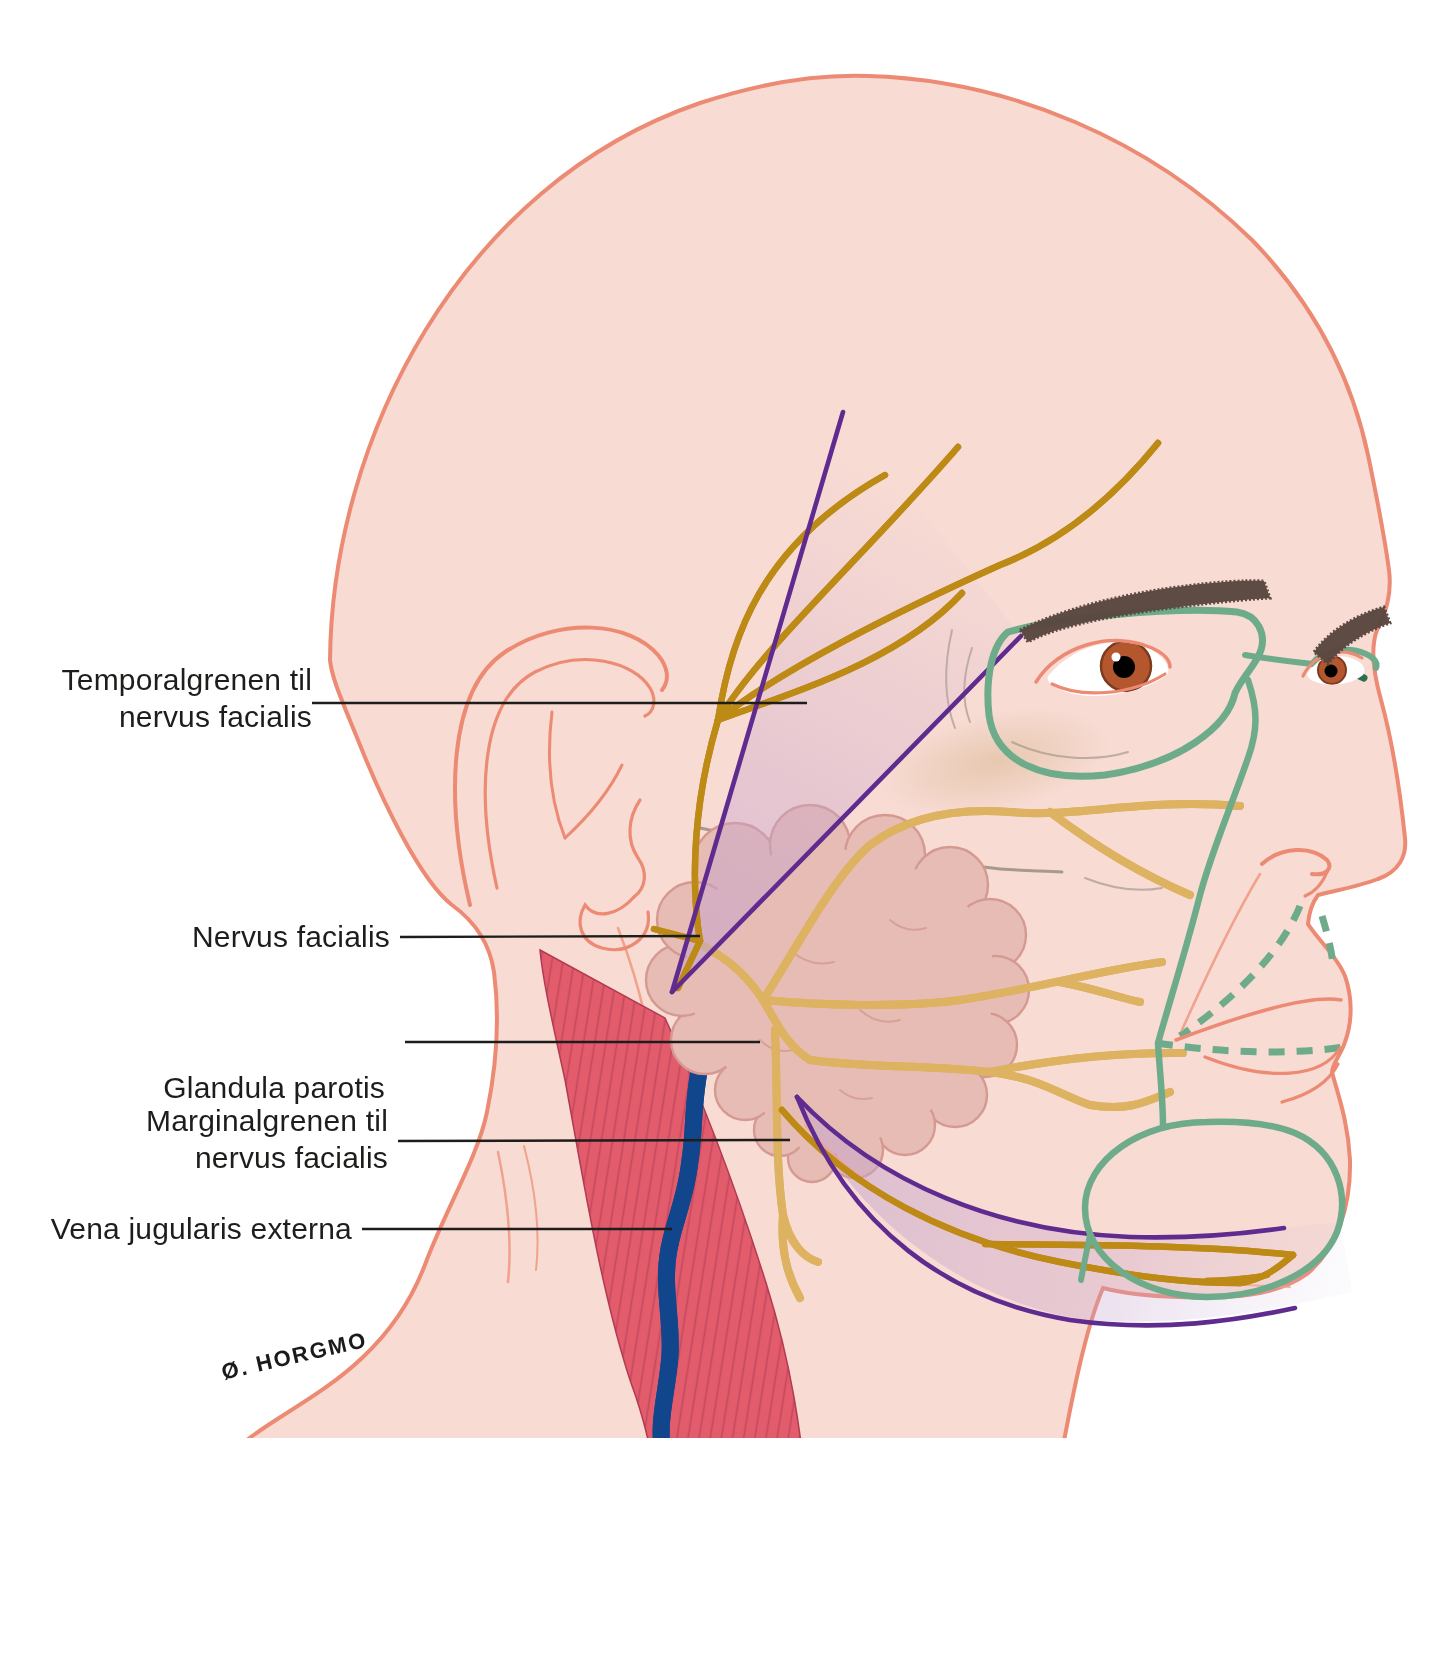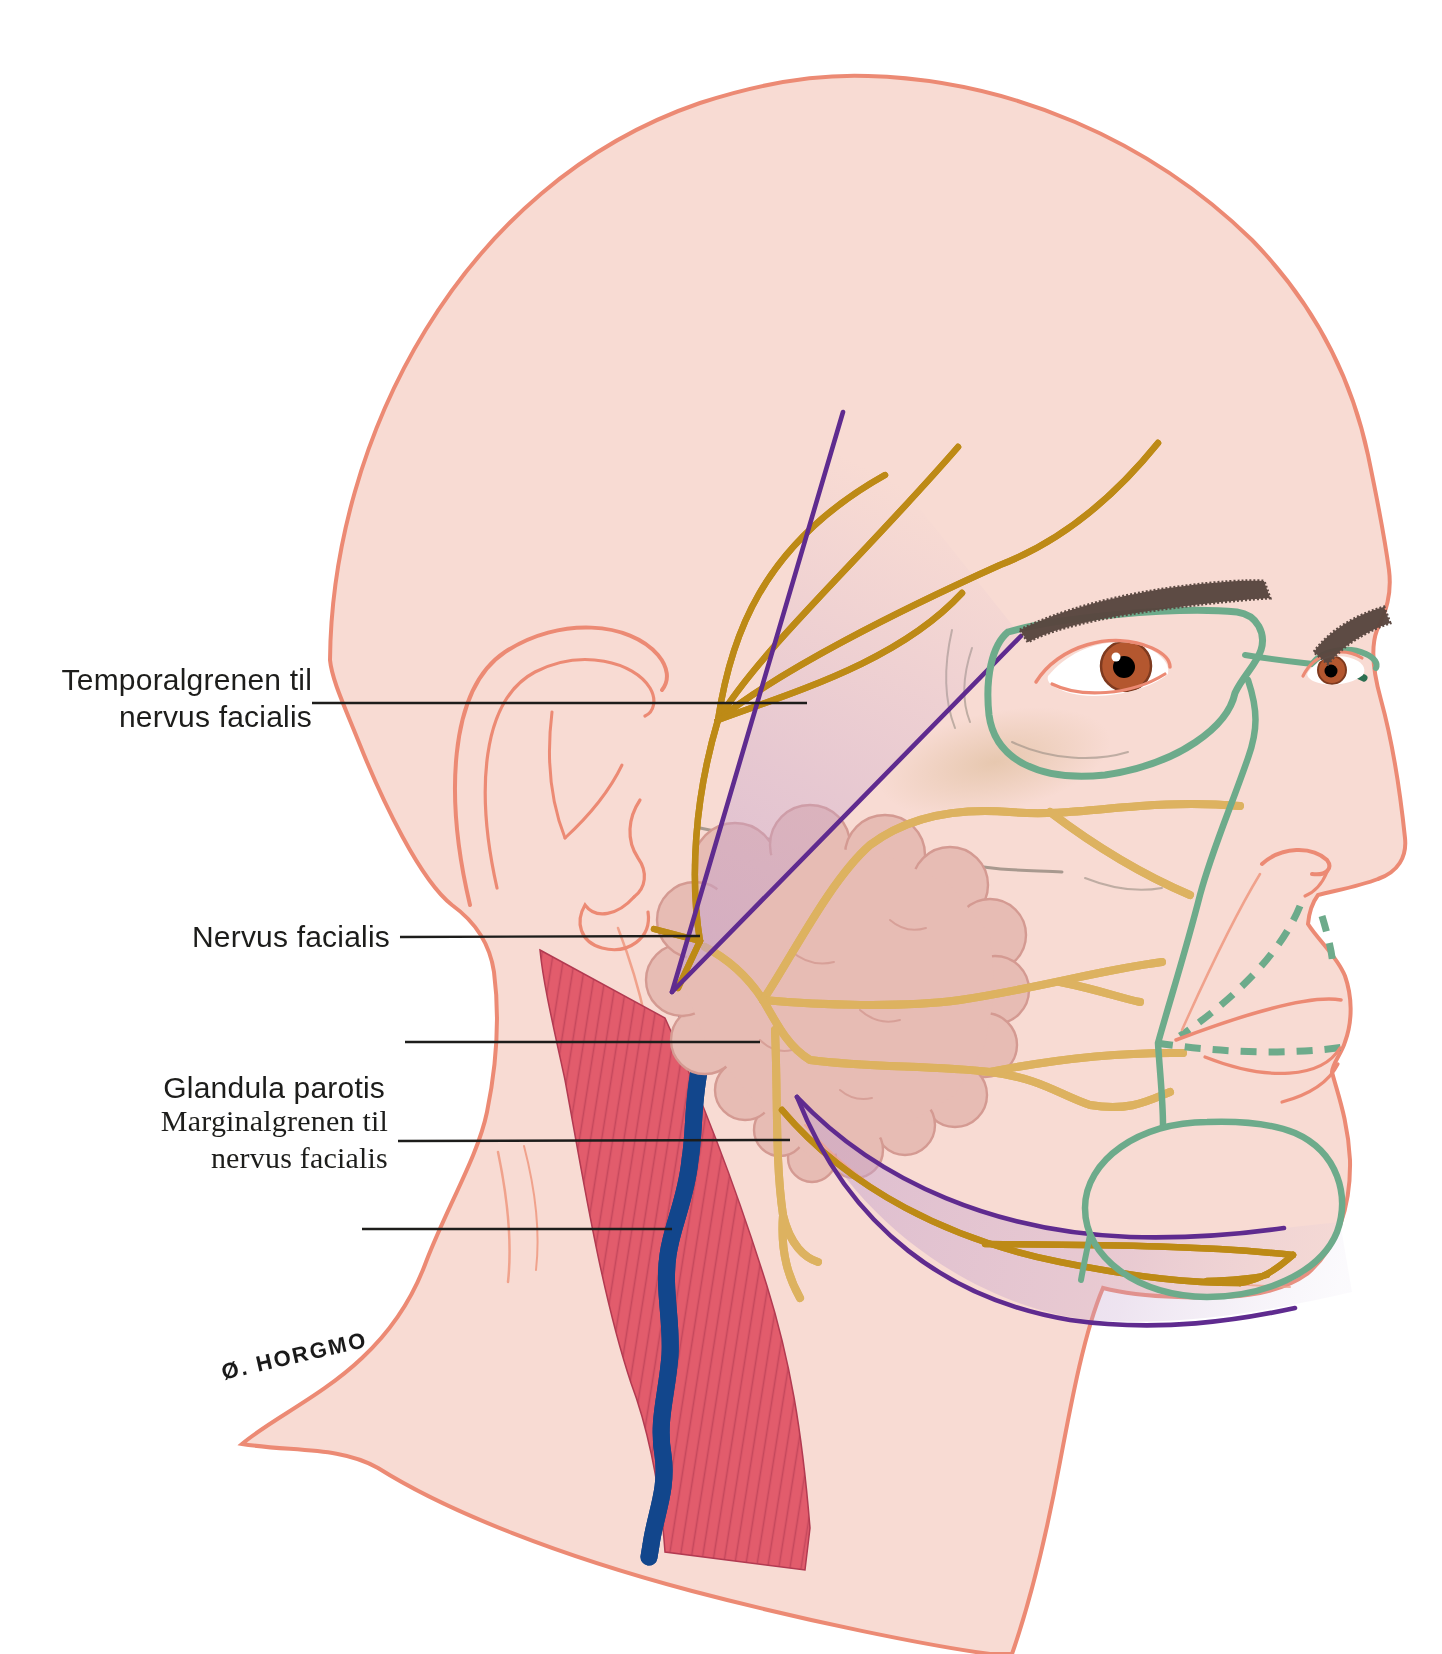--- a/index.html
+++ b/index.html
@@ -1,32 +1,32 @@
 <!DOCTYPE html>
 <html style="--skin: #f8dbd3; --outline: #ec8a74; --skinline: #f0a28c; --muscle: #e25c6c; --muscledark: #b23a51; --vein: #1c5fb2; --veindark: #12468c; --gold: #f6b71f; --golddark: #bd8a16; --pale: #fae9ab; --paledark: #ddb260; --purple: #5f2b8f; --lavender: #c5a3cd; --green: #6dab8b; --greendark: #2c6e50; --gland: #e7bcb4; --glandline: #d49a92; --brow: #594740; --iris: #b4572f; --irisdark: #7e3a1f; --gray: #9a8d83; --tan: #d9b892; --label: #1d1d1b;"><head>
 <meta charset="utf-8">
 <style>
   html,body{margin:0;padding:0;background:#ffffff;}
   .stage{
-    position:relative;width:1442px;height:1654px;background:#fff;overflow:hidden;
+    position:relative;width:1442px;height:1438px;background:#fff;overflow:hidden;
     font-family:"Liberation Sans",sans-serif;
   }
   .stage svg{position:absolute;left:0;top:0;}
   .lbl{
     position:absolute;
     font:400 30px/37px "Liberation Sans",sans-serif;
     color:var(--label,#1d1d1b);
     text-align:right;
     white-space:pre-line;
     letter-spacing:.2px;
   }
   #lbl-temporal{top:661px;right:1130px;}
   #lbl-nervus{top:918px;right:1052px;}
   #lbl-glandula{top:1069px;right:1057px;}
-  #lbl-marginal{top:1102px;right:1054px;font-family:Liberation Serif, serif;}
+  #lbl-marginal{top:1102px;right:1054px;}
   #lbl-vena{top:1210px;right:1090px;}
   .signature{
     position:absolute;left:222px;top:1360px;
     font:700 22px "Liberation Sans",sans-serif;
     color:#1a1a1a;letter-spacing:2px;
     transform:rotate(-13deg);transform-origin:left center;
   }
   
   .skin{fill:var(--skin);stroke:var(--outline);stroke-width:4;}
   .thinline{stroke:var(--skinline);stroke-width:2.5;fill:none;stroke-linecap:round;}
@@ -293,15 +293,16 @@
     <path class="leader" d="M 362,1229 L 672,1229"></path>
   </g>
 </svg>
 
 <div class="lbl" id="lbl-temporal">Temporalgrenen til
 nervus facialis</div>
 <div class="lbl" id="lbl-nervus">Nervus facialis</div>
 <div class="lbl" id="lbl-glandula">Glandula parotis</div>
 <div class="lbl" id="lbl-marginal">Marginalgrenen til
 nervus facialis</div>
+<div class="lbl" id="lbl-vena">Vena jugularis externa</div>
 
 <div class="signature">Ø. HORGMO</div>
 </div>
 
 </body></html>

